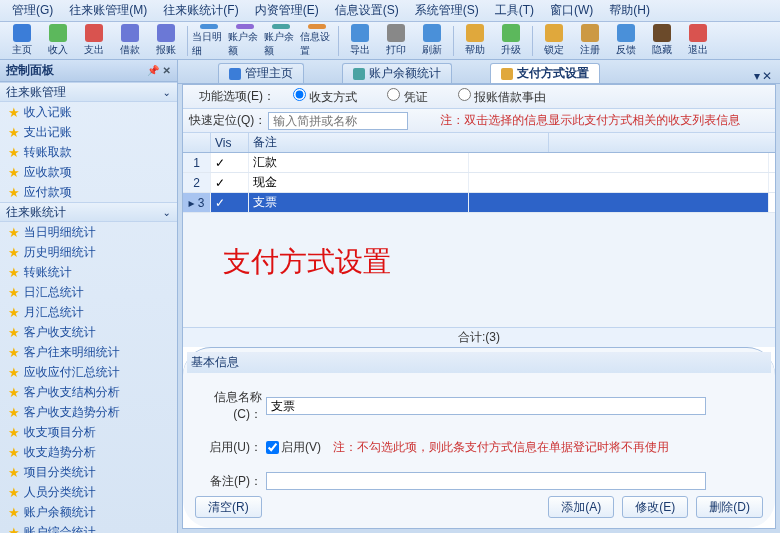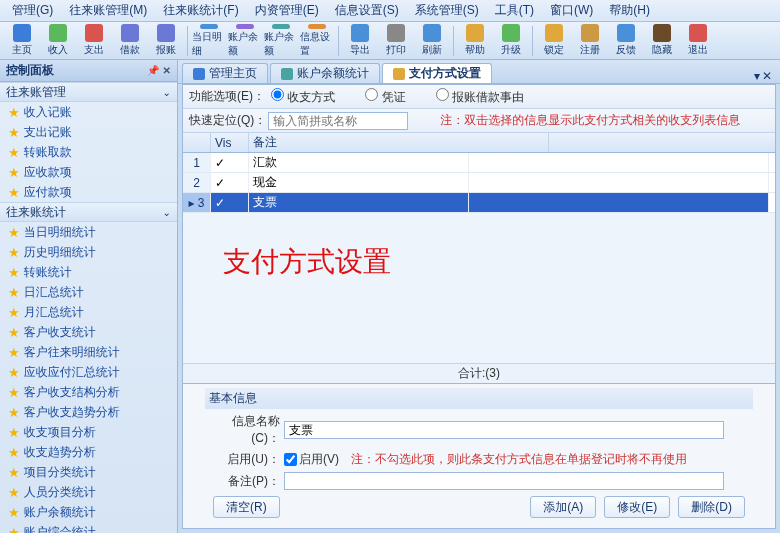--- a/index.html
+++ b/index.html
@@ -13,42 +13,42 @@
 .tbsep { width: 1px; height: 30px; background: #a8bfe0; margin: 0 3px; }
 .body-area { display: flex; height: calc(100% - 60px); }
 .left-panel { width: 178px; background: linear-gradient(#e4eefa,#d6e4f4); border-right: 1px solid #9cb8dc; overflow: hidden; }
 .panel-header { background: linear-gradient(#d2e2f6,#b7ceea); height: 22px; display: flex; align-items: center; justify-content: space-between; padding: 0 6px; color: #1a3a6e; font-weight: bold; border-bottom: 1px solid #9cb8dc; }
 .pin { font-size: 10px; color: #456; }
 .accordion-title { background: linear-gradient(#e8f1fb,#d3e3f5); height: 20px; display: flex; align-items: center; justify-content: space-between; padding: 0 6px; color: #1a3a6e; border-top: 1px solid #c0d4ee; border-bottom: 1px solid #c0d4ee; }
 .nav-item { display: flex; align-items: center; height: 20px; padding: 0 8px; color: #1a4b9c; cursor: pointer; }
 .star { color: #f5b301; margin-right: 4px; font-size: 13px; }
 .right-area { flex: 1; display: flex; flex-direction: column; background: #c9dbf0; }
 .tabs { height: 24px; display: flex; align-items: flex-end; padding: 2px 4px 0; background: linear-gradient(#d6e5f6,#c3d7ee); border-bottom: 1px solid #9cb8dc; }
-.tab { display: flex; align-items: center; height: 20px; padding: 0 10px; margin-right: 2px; background: linear-gradient(#e3edf9,#cddff3); border: 1px solid #9cb8dc; border-bottom: none; border-radius: 3px 3px 0 0; color: #1a3a6e; cursor: pointer; }
+.tab { display: flex; align-items: center; height: 20px; padding: 0 10px; margin-right: 2px; background: linear-gradient(#e3edf9,#cddff3); border: 1px solid #9cb8dc; border-bottom: none; border-radius: 3px 3px 0 0; color: #1a3a6e; cursor: pointer; margin-left: 36px; }
 .tab.active { background: #fff; font-weight: bold; }
 .tab .tabico { width: 12px; height: 12px; margin-right: 4px; border-radius: 2px; }
 .tab-close { margin-left: auto; display: flex; align-items: center; gap: 2px; padding-right: 4px; }
 .content { flex: 1; background: #fff; margin: 0 4px 4px; border: 1px solid #9cb8dc; display: flex; flex-direction: column; overflow: hidden; }
-.option-row { height: 24px; background: linear-gradient(#f4f8fd,#e6eef9); border-bottom: 1px solid #c0d4ee; display: flex; align-items: center; padding: 0 6px; gap: 6px; color: #333; }
+.option-row { height: 24px; background: linear-gradient(#f4f8fd,#e6eef9); border-bottom: 1px solid #c0d4ee; display: flex; align-items: center; padding: 0 16px; gap: 18px; color: #333; }
 .quick-row { height: 24px; background: linear-gradient(#f4f8fd,#e6eef9); border-bottom: 1px solid #c0d4ee; display: flex; align-items: center; padding: 0 6px; gap: 2px; color: #333; }
 .tinput { height: 18px; border: 1px solid #9cb8dc; padding: 0 4px; }
 .grid-header { height: 20px; background: linear-gradient(#eaf2fc,#d6e5f6); display: flex; border-bottom: 1px solid #9cb8dc; }
 .gh { border-right: 1px solid #c0d4ee; display: flex; align-items: center; padding: 0 4px; color: #1a3a6e; }
 .grid-body { background: #fff; }
 .grow { height: 20px; display: flex; border-bottom: 1px solid #e0e8f2; }
 .grow .gc { border-right: 1px solid #e8eef6; display: flex; align-items: center; padding: 0 4px; }
 .rowhdr { background: #eaf2fc; justify-content: center; color: #1a3a6e; }
 .selected .gc { background: #2d63c8; color: #fff; }
 .selected .rowhdr { background: #a8c4f0; color: #1a3a6e; }
 .canvas { flex: 1; position: relative; background: #eef4fb; overflow: hidden; }
 .big-red { position: absolute; left: 40px; top: 30px; font-size: 28px; color: #d11; font-weight: normal; font-family: SimSun; }
 .total-row { height: 20px; background: #eaf2fc; border-top: 1px solid #c0d4ee; display: flex; align-items: center; justify-content: center; color: #333; }
-.basic-info { border-top: 1px solid #9cb8dc; background: #f3f7fc; padding: 4px 22px; }
+.basic-info { border-top: 1px solid #9cb8dc; background: #f3f7fc; padding: 4px 4px; border-radius: 28px; }
 .bi-title { background: linear-gradient(#e6eef9,#d6e5f6); padding: 2px 4px; color: #1a3a6e; }
-.bi-row { display: flex; align-items: center; margin-top: 4px; gap: 4px; color: #333; }
+.bi-row { display: flex; align-items: center; margin-top: 16px; gap: 4px; color: #333; }
 .bi-lbl { width: 75px; text-align: right; }
 .bbtn { height: 22px; padding: 0 12px; border: 1px solid #9cb8dc; background: linear-gradient(#fdfefe,#e4eefa); border-radius: 3px; cursor: pointer; color: #1a3a6e; }
 .btnbar { display: flex; gap: 8px; padding: 6px 8px; justify-content: space-between; }
 .redtxt { color: #c33; }
 </style>
 </head>
 <body>
 
 <div class="menubar">
     <span class="menuitem">管理(G)</span>

